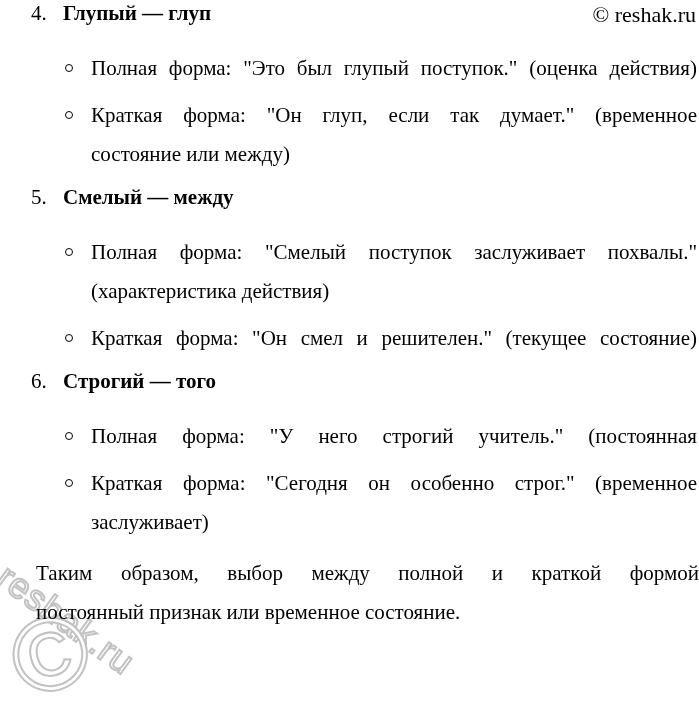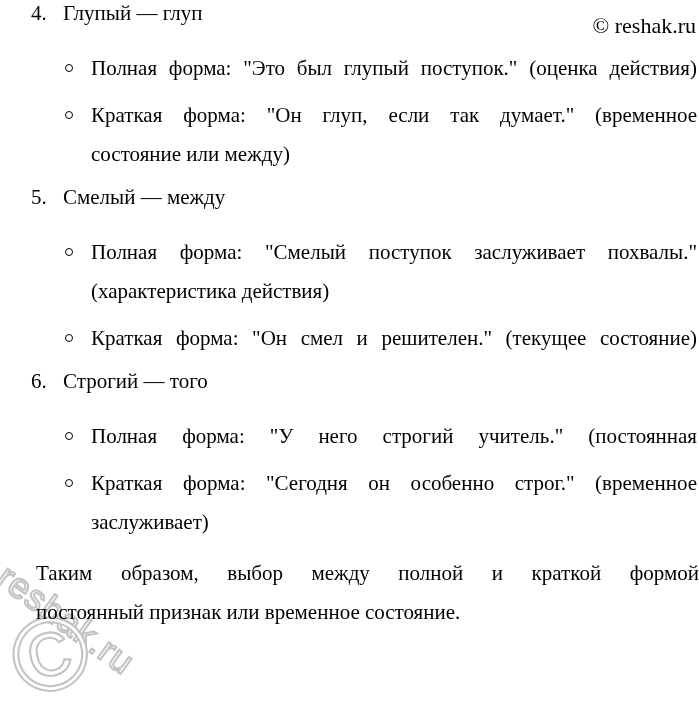--- a/index.html
+++ b/index.html
@@ -4,28 +4,28 @@
 <style>
   * { margin:0; padding:0; box-sizing:border-box; }
   html, body { background:#ffffff; }
   body {
     width:699px; height:706px;
     position:relative; overflow:hidden;
     font-family:"Liberation Serif","DejaVu Serif",serif;
     color:#000; font-size:21px;
   }
   .copyright {
-    position:absolute; top:13px; right:3px; z-index:2;
+    position:absolute; top:2px; right:3px; z-index:2;
     font-size:22px; line-height:26px;
   }
   .content { position:relative; z-index:1; margin-top:-6px; }
   .item { margin-bottom:4px; }
   .item-head { line-height:39px; padding-left:31px; margin-bottom:16px; }
   .num { display:inline-block; width:32px; }
-  .title { font-weight:normal; }
+  .title { font-weight:bold; }
   .bullet { position:relative; margin:0 2px 8px 91px; }
   .bullet:last-child { margin-bottom:0; }
   .marker {
     position:absolute; left:-26px; top:15px;
     width:8px; height:8px; border:1.3px solid #000; border-radius:50%;
     background:transparent;
   }
   .bline { line-height:39px; text-align:left; }
   .bline.j, .pline.j { text-align:justify; text-align-last:justify; }
   .it { }

